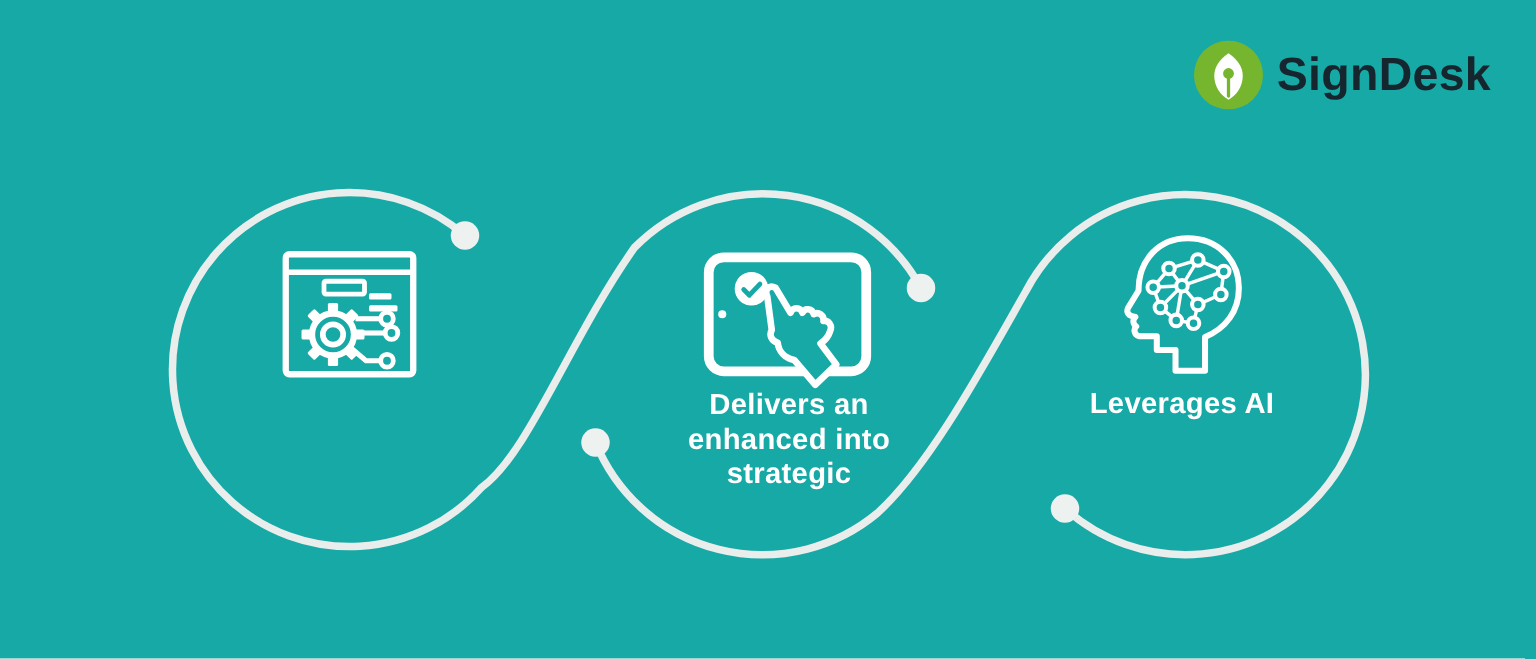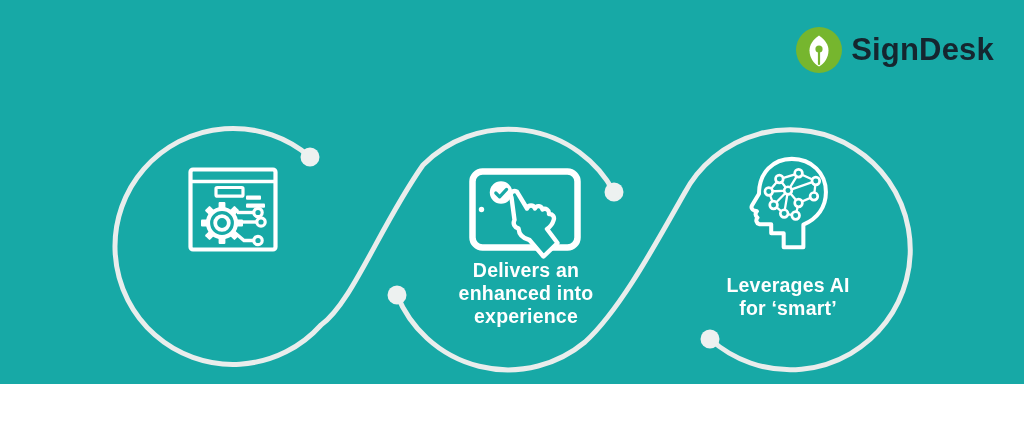--- a/index.html
+++ b/index.html
@@ -1,18 +1,18 @@
 <!DOCTYPE html>
 <html style="--bg: #17A9A6; --ribbon: #E9EDEC; --dot: #EDF1F0; --icon: #FFFFFF; --caption: #FFFFFF; --logo-green: #76B62E; --logo-text: #15262F;"><head>
 <meta charset="utf-8">
 <style>
   html,body{margin:0;padding:0;background:#ffffff;}
   .canvas{
     position:relative;
-    width:1024px;height:384px;
+    width:1024px;height:439px;
     background:var(--bg,#17A9A6);
     overflow:hidden;
     font-family:"Liberation Sans", sans-serif;
   }
   
   .ribbon{position:absolute;left:0;top:0;}
   .rpath{fill:none;stroke:var(--ribbon,#E9EDEC);stroke-width:5;stroke-linecap:round;}
   .rdot{fill:var(--dot,#EDF1F0);}
   
   .logo{position:absolute;top:27px;right:30px;display:flex;align-items:center;gap:9px;}
@@ -23,21 +23,21 @@
   .nib-slit{stroke:var(--logo-green,#76B62E);stroke-width:2.2;stroke-linecap:round;}
   
   .feature{position:absolute;display:flex;flex-direction:column;align-items:center;}
   .f1{left:123px;top:167px;width:220px;}
   .f2{left:416px;top:163px;width:220px;}
   .f3{left:678px;top:151px;width:220px;}
   .caption{width:220px;text-align:center;color:var(--caption,#FFFFFF);
            font-size:19.5px;line-height:23px;font-weight:700;letter-spacing:.2px;}
   .f1 .caption{margin-top:9px;}
   .f2 .caption{margin-top:-4px;}
-  .f3 .caption{margin-top:17px;}
+  .f3 .caption{margin-top:1px;}
   .cline{display:block;}
   
   .ic{stroke:var(--icon,#FFFFFF);fill:none;}
   .ic-fill{fill:var(--icon,#FFFFFF);stroke:none;}
   .bgfill{fill:var(--bg,#17A9A6);}
 </style>
 </head>
 <body>
 
 <div class="canvas">
@@ -113,21 +113,21 @@
                L 91.5,80
                L 77.5,93.5
                L 63.5,77
                C 57,75.5 53,71 52.5,65.5
                C 48.5,64.5 46.5,60.5 48.5,57
                Z"></path>
     </svg>
     <div class="caption">
       <span class="cline">Delivers an</span>
       <span class="cline">enhanced into</span>
-      <span class="cline">experience</span>
+      <span class="cline">strategic</span>
     </div>
   </div>
 
   <div class="feature f3">
     <svg width="96" height="106" viewBox="0 0 100 110">
       <path class="ic" stroke-width="4.2" stroke-linejoin="round" stroke-linecap="round" d="M 20,76 C 17,75 16,71.5 18.2,69.2
                C 15.8,67.4 15.6,64.4 17.6,62.6
                L 15.2,62 C 12.4,61.3 11.2,58.6 12.6,56.2
                L 19.8,44.4
                C 19.8,22.5 34.5,8 54,8
@@ -148,17 +148,16 @@
           <circle class="bgfill" cx="77" cy="47" r="4"></circle>
           <circle class="bgfill" cx="35" cy="56" r="4"></circle>
           <circle class="bgfill" cx="61" cy="54" r="4"></circle>
           <circle class="bgfill" cx="46" cy="65" r="4"></circle>
           <circle class="bgfill" cx="58" cy="67" r="4"></circle>
         </g>
       </g>
     </svg>
     <div class="caption">
       <span class="cline">Leverages AI</span>
-      <span class="cline">for ‘smart’</span>
     </div>
   </div>
 
 </div>
 
 </body></html>

